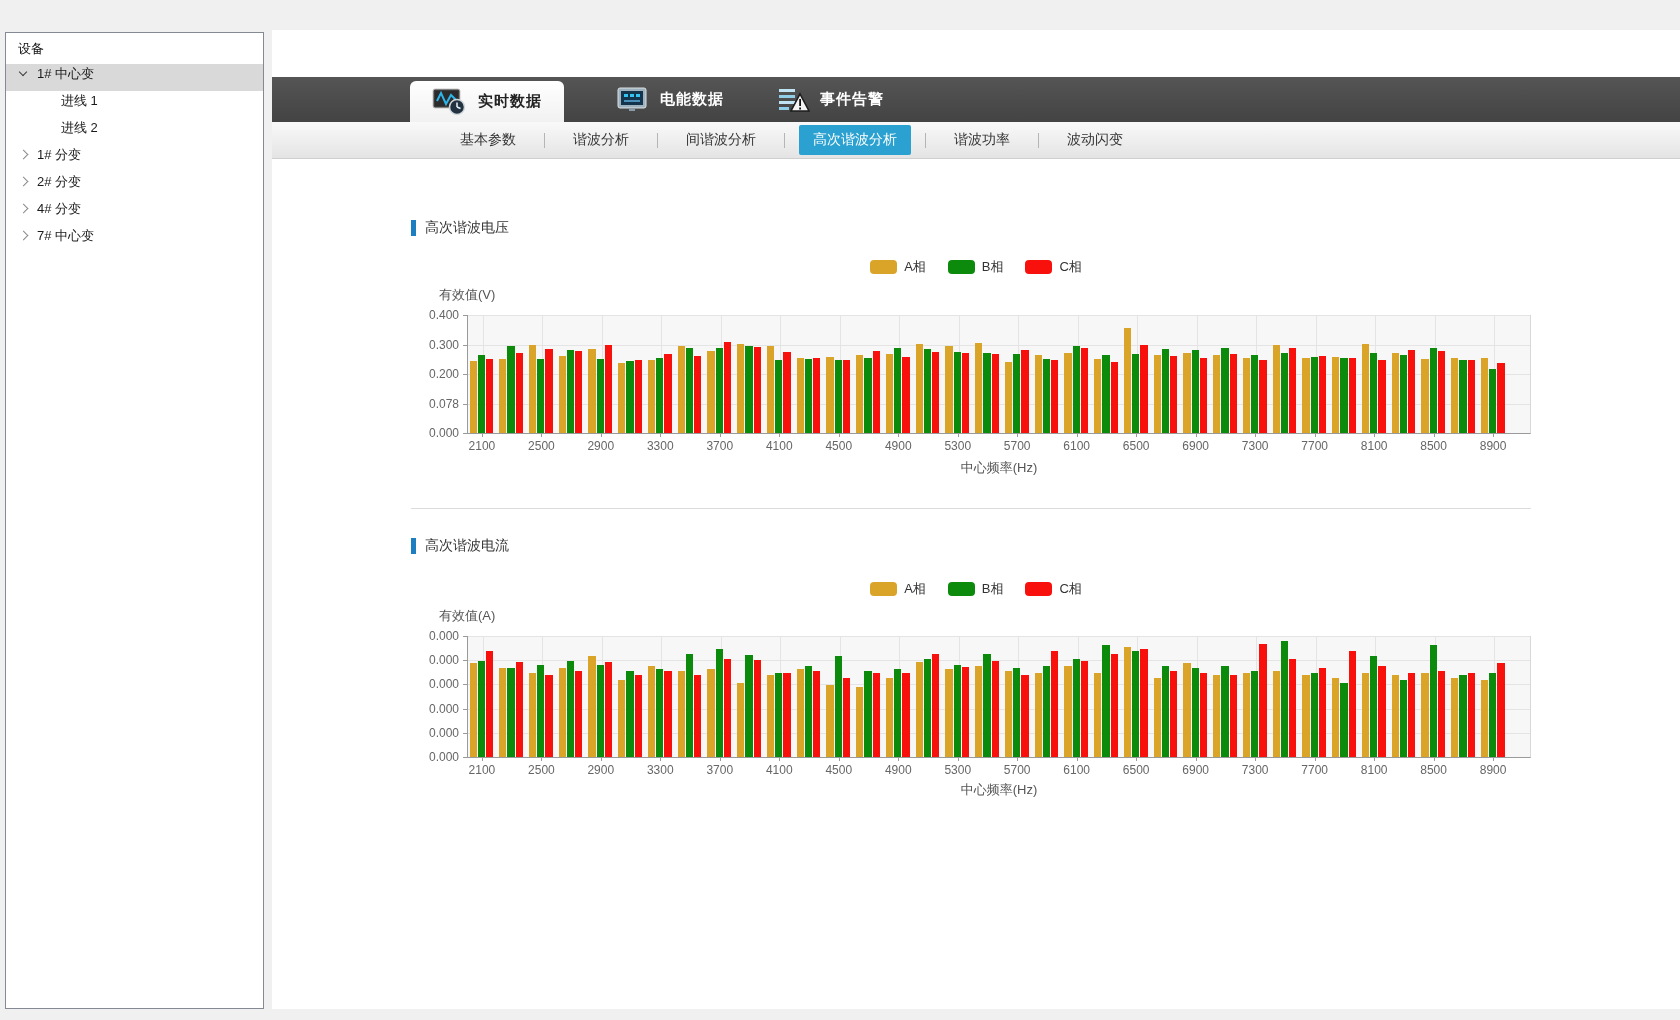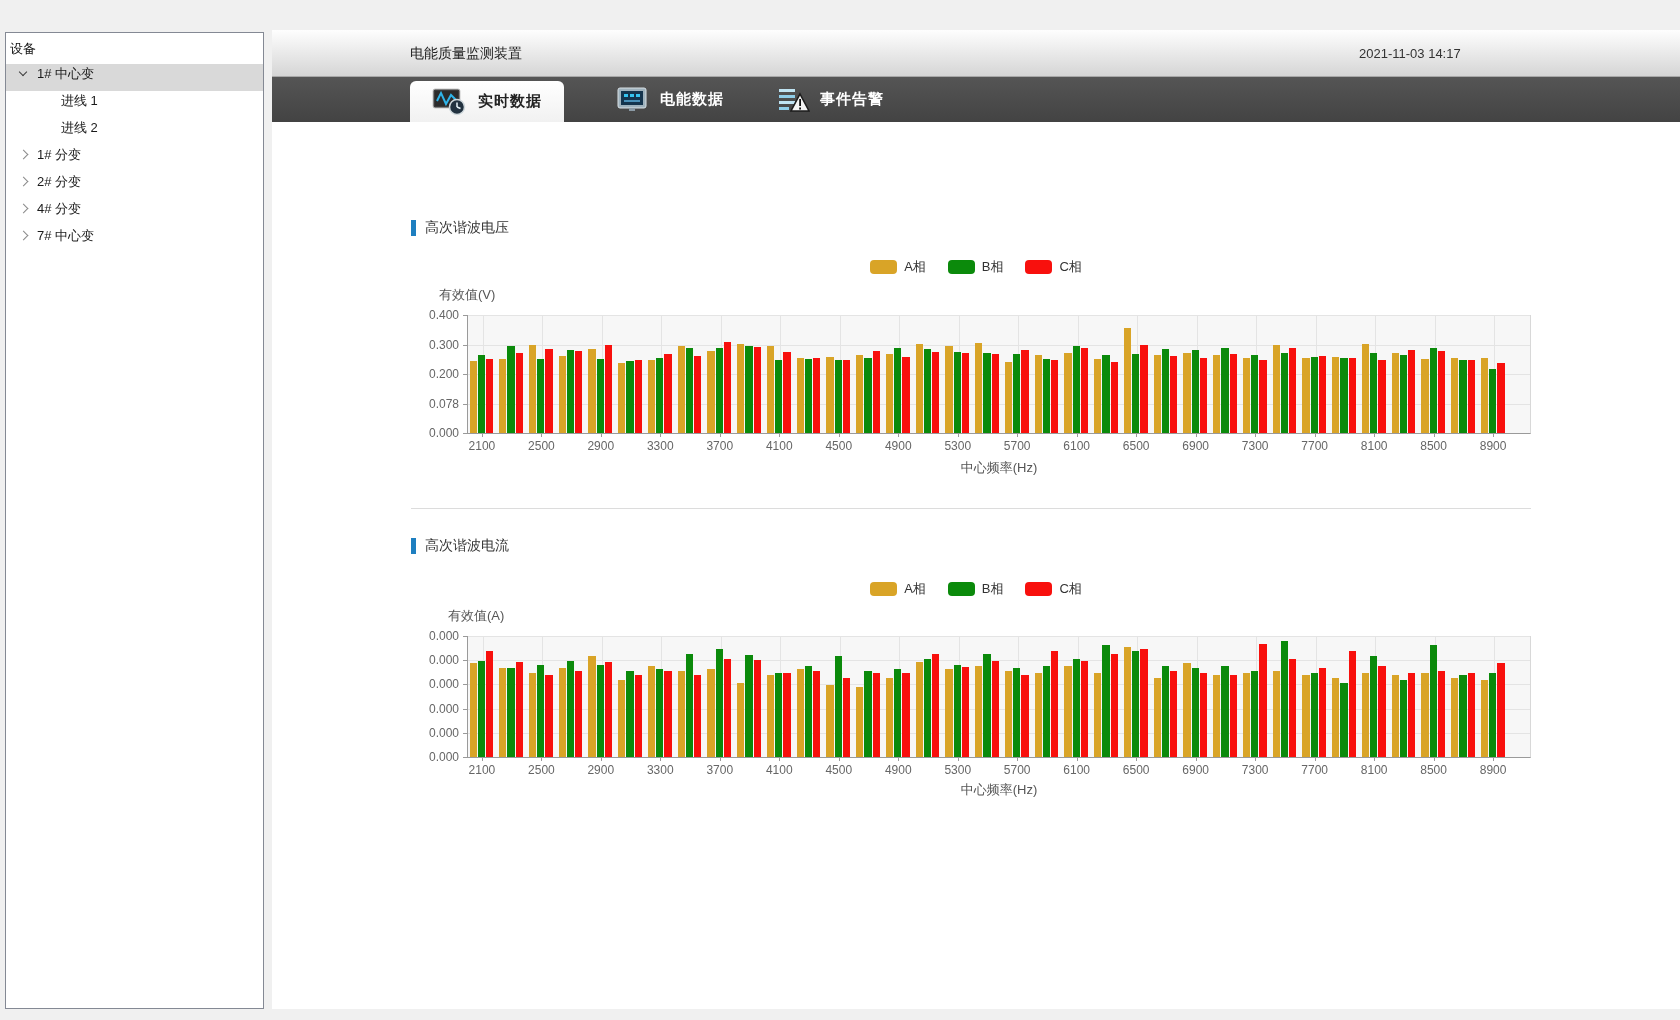--- a/index.html
+++ b/index.html
@@ -15,21 +15,21 @@
   .win-btn{width:46px;height:23px;display:flex;align-items:center;justify-content:center;cursor:pointer;}
   .g-min{width:10px;height:1px;background:#fff;}
   .g-restore{position:relative;width:8px;height:8px;border:1px solid #fff;background:#1176d5;}
   .g-restore::before{content:'';position:absolute;left:2px;top:-4px;width:8px;height:8px;border:1px solid #fff;border-left:none;border-bottom:none;}
   .g-close{position:relative;width:12px;height:12px;}
   .g-close::before,.g-close::after{content:'';position:absolute;left:0;top:5px;width:12px;height:1px;background:#fff;}
   .g-close::before{transform:rotate(45deg);} .g-close::after{transform:rotate(-45deg);}
 
   
   .sidebar{position:absolute;left:5px;top:32px;width:259px;height:977px;background:#fff;border:1px solid #848994;box-sizing:border-box;}
-  .sidebar-header{font-size:13px;color:#111;padding:7px 0 6px 4px;}
+  .sidebar-header{font-size:13px;color:#111;padding:7px 0 6px 12px;}
   .tree-row{position:relative;height:27px;line-height:19px;font-size:13px;color:#1a1a1a;cursor:pointer;white-space:nowrap;}
   .tree-row.selected{background:#d9d9d9;}
   .tree-label{position:absolute;left:31px;}
   .tree-row.child .tree-label{left:55px;}
   .chev{position:absolute;left:14px;top:6px;width:6px;height:6px;}
   .chev.collapsed{border-top:1px solid #8a8a8a;border-right:1px solid #8a8a8a;transform:rotate(45deg);top:6px;}
   .chev.expanded{border-right:1px solid #3c3c3c;border-bottom:1px solid #3c3c3c;transform:rotate(45deg);width:5px;height:5px;top:5px;}
 
   
   .main{position:absolute;left:272px;top:30px;width:1408px;height:979px;background:#fff;}
@@ -53,21 +53,21 @@
   .content{position:absolute;left:0;top:129px;width:100%;height:729px;background:#fff;}
   .sec-title{position:absolute;font-size:14px;color:#333;display:flex;align-items:center;}
   .sec-mark{width:5px;height:16px;background:#1e7fc0;margin-right:9px;}
   #sec1{left:139px;top:60px;} #sec2{left:139px;top:378px;justify-content:space-between;}
   .legend{position:absolute;left:0;width:100%;display:flex;justify-content:center;align-items:center;}
   #legend1{top:99px;} #legend2{top:421px;}
   .legend-item{display:flex;align-items:center;margin:0 11px;cursor:pointer;}
   .legend-swatch{width:27px;height:14px;border-radius:4px;margin-right:7px;}
   .legend-label{font-size:13px;color:#333;}
   .axis-name{position:absolute;font-size:13px;color:#555;}
-  #ylabel1{left:167px;top:127px;} #ylabel2{left:167px;top:448px;margin-left:9px;}
+  #ylabel1{left:167px;top:127px;} #ylabel2{left:167px;top:448px;}
   #xlabel1{left:727px;top:300px;transform:translateX(-50%);}
   #xlabel2{left:727px;top:622px;transform:translateX(-50%);}
   .plot{position:absolute;background:#f7f7f7;border-left:1px solid #9a9a9a;border-bottom:1px solid #9a9a9a;border-right:1px solid #d8d8d8;box-sizing:border-box;}
   #plot1{left:195px;top:156px;width:1064px;height:119px;}
   #plot2{left:195px;top:477px;width:1064px;height:122px;}
   .y-tick-label,.x-tick-label{position:absolute;font-size:12px;color:#666;}
   .tickmark{position:absolute;background:#9a9a9a;}
   .gridline-h,.gridline-v{position:absolute;background:#e4e4e4;}
   .divider{position:absolute;left:139px;top:349px;width:1120px;height:1px;background:#dcdcdc;}
 
@@ -105,24 +105,20 @@
       <span class="tree-label">4# 分变</span>
     </div>
     <div class="tree-row">
       <span class="chev collapsed"></span>
       <span class="tree-label">7#  中心变</span>
     </div>
   </div>
 
   <div class="main">
 
-    <div class="hdr">
-      <div class="hdr-title">电能质量监测装置</div>
-      <div class="hdr-time">2021-11-03 14:17</div>
-    </div>
 
     <div class="tabband">
       <div class="tab tab1 active">
         <svg width="36" height="28" viewBox="0 0 36 28">
           <rect x="1" y="1" width="27" height="19" rx="2" fill="#3a3a3a" stroke="#c9c9c9"></rect>
           <rect x="3" y="3" width="23" height="15" fill="#2b2b2b"></rect>
           <polyline points="5,13 9,5 14,16 19,7 24,12" fill="none" stroke="#2fb4e9" stroke-width="2"></polyline>
           <circle cx="25" cy="19" r="7.5" fill="#223240" stroke="#cfd8dc" stroke-width="1.5"></circle>
           <line x1="25" y1="19" x2="25" y2="14.5" stroke="#e8f4fa" stroke-width="1.5"></line>
           <line x1="25" y1="19" x2="28.5" y2="20.5" stroke="#e8f4fa" stroke-width="1.5"></line>
@@ -148,20 +144,33 @@
           <rect x="3" y="15" width="16" height="3" fill="#bfe3f2"></rect>
           <rect x="3" y="21" width="10" height="3" fill="#8fcde8"></rect>
           <path d="M24 8 L33 25 L15 25 Z" fill="#f4f4f4" stroke="#1d1d1d" stroke-width="1.6"></path>
           <rect x="23.2" y="13" width="1.8" height="7" fill="#111"></rect>
           <rect x="23.2" y="21.5" width="1.8" height="2" fill="#111"></rect>
         </svg>
         <span class="tab-label">事件告警</span>
       </div>
     </div>
 
+    <div class="subtabbar">
+      <div class="subtab">基本参数</div>
+      <div class="subtab-sep"></div>
+      <div class="subtab">谐波分析</div>
+      <div class="subtab-sep"></div>
+      <div class="subtab">间谐波分析</div>
+      <div class="subtab-sep"></div>
+      <div class="subtab active">高次谐波分析</div>
+      <div class="subtab-sep"></div>
+      <div class="subtab">谐波功率</div>
+      <div class="subtab-sep"></div>
+      <div class="subtab">波动闪变</div>
+    </div>
 
     <div class="content" id="content">
       <div class="sec-title" id="sec1">
         <span class="sec-mark"></span>
         <span>高次谐波电压</span>
       </div>
       <div class="legend" id="legend1">
         <div class="legend-item">
           <span class="legend-swatch" id="sw1a" style="background: rgb(217, 164, 39);"></span>
           <span class="legend-label">A相</span>

